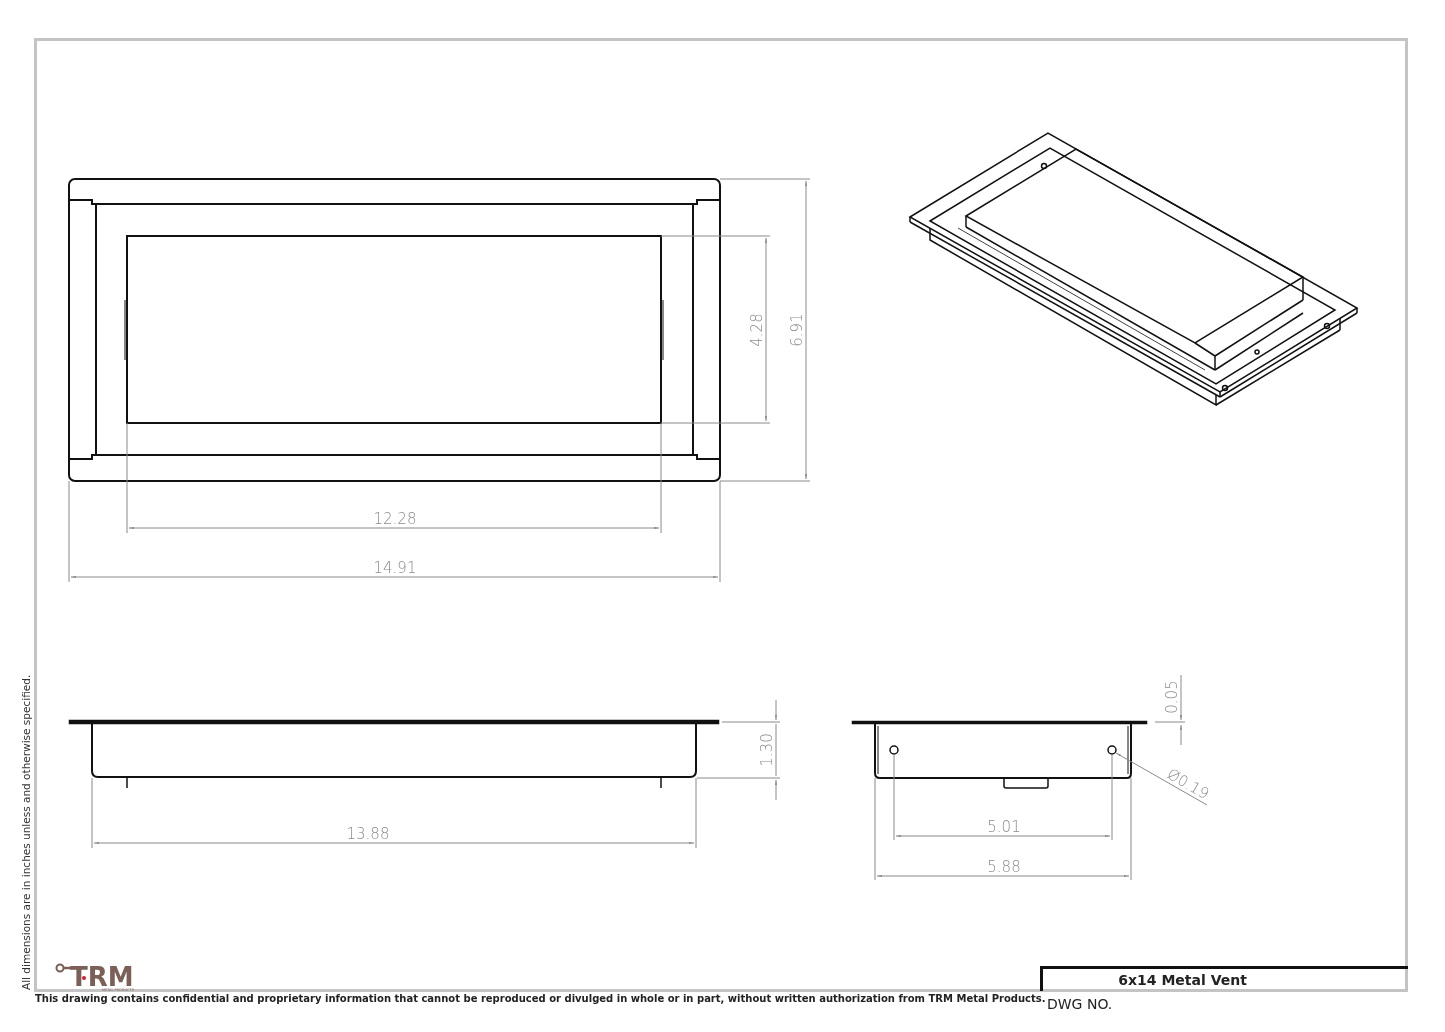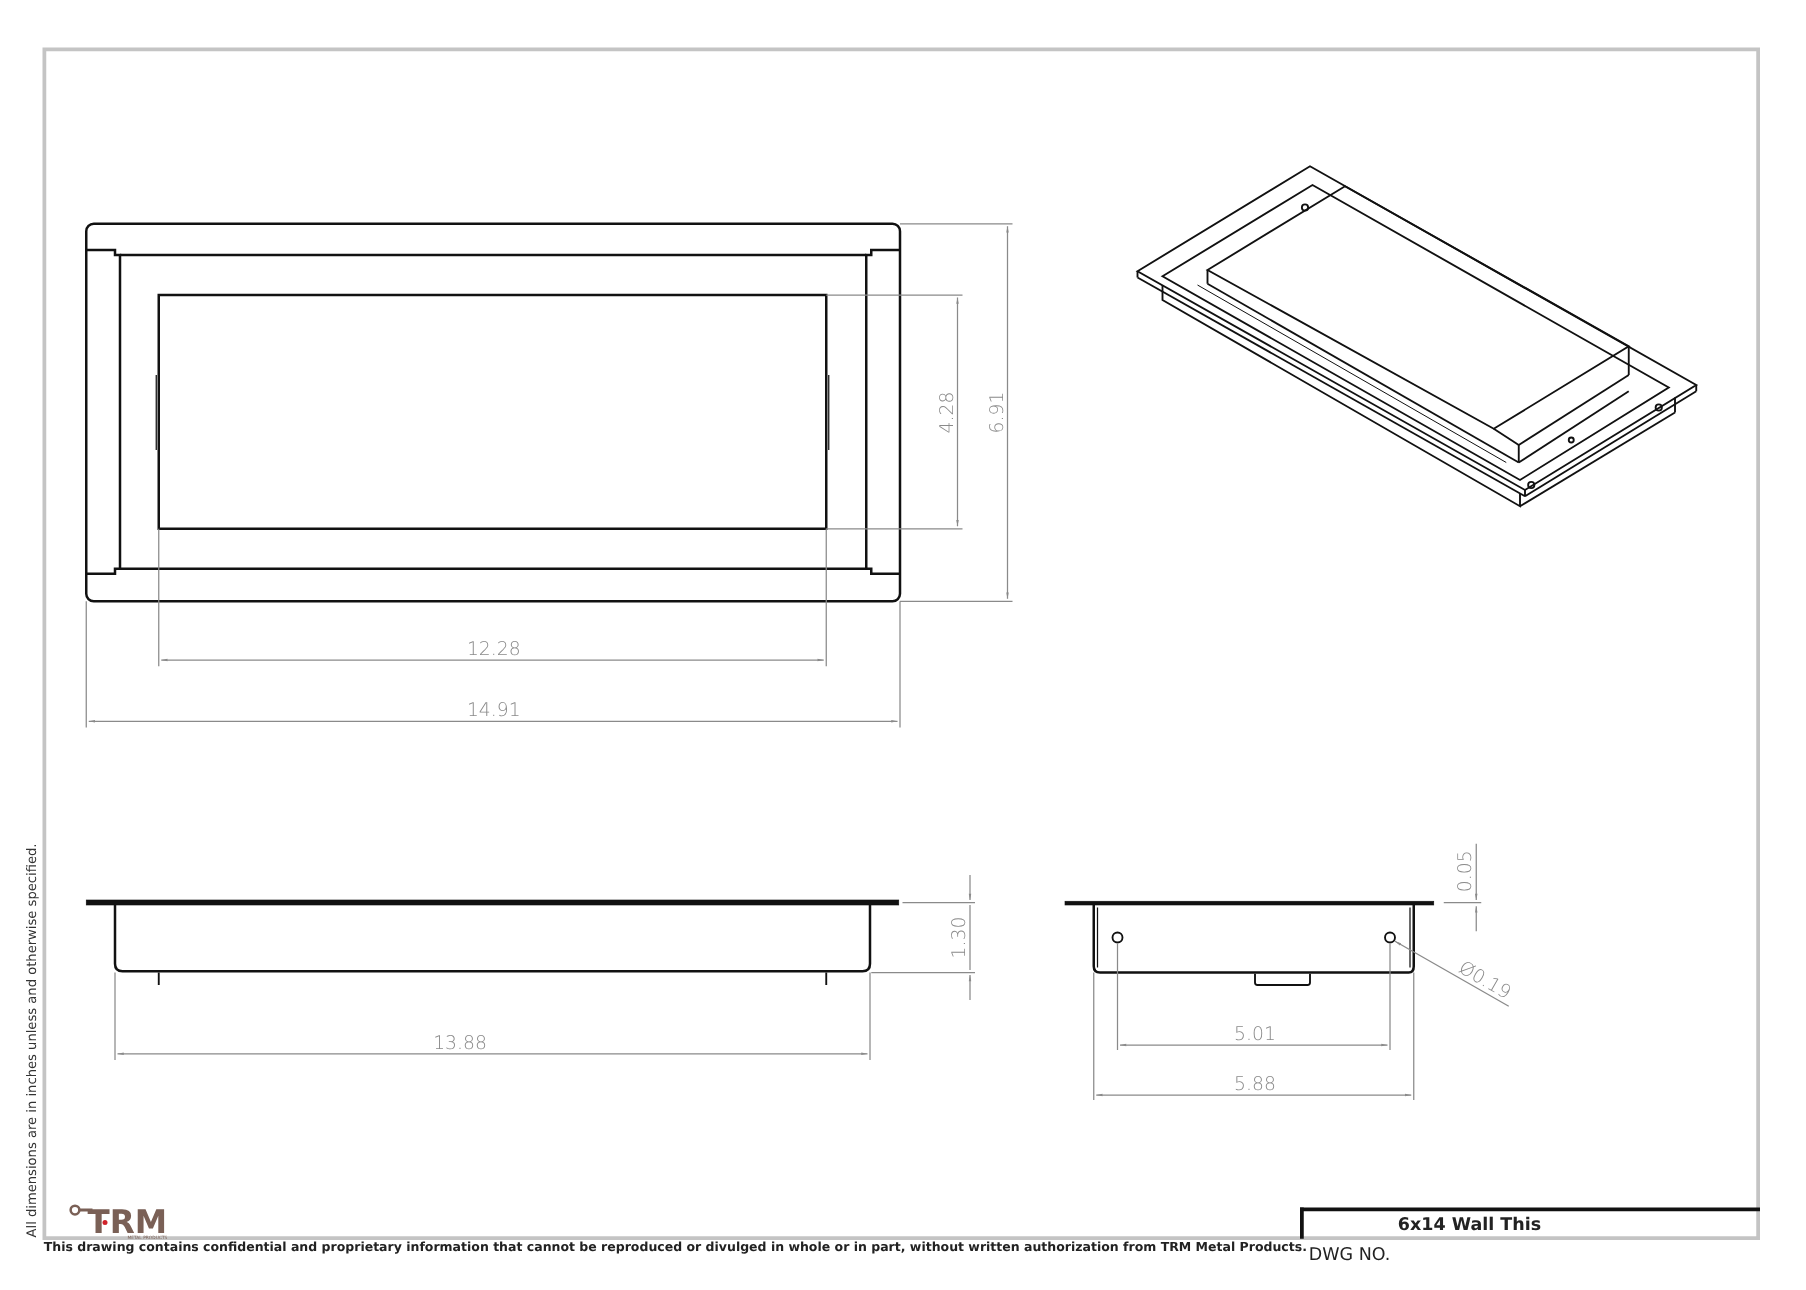--- a/index.html
+++ b/index.html
@@ -139,16 +139,16 @@
     <circle cx="30" cy="18" r="2" fill="#d0222a"></circle>
     <text x="16" y="26" font-family="DejaVu Sans, sans-serif" font-weight="bold" font-size="26" fill="#7a6056">TRM</text>
     <text x="48" y="31" font-family="DejaVu Sans, sans-serif" font-size="3.5" fill="#7a6056">METAL PRODUCTS</text>
   </svg>
 </div>
 
 <div class="side-note">All dimensions are in inches unless and otherwise specified.</div>
 
 <div class="title-block">
   <span class="dwg-label">DWG NO.</span>
-  <span class="dwg-value">6x14 Wall This</span>
+  <span class="dwg-value">6x14 Metal Vent</span>
 </div>
 
 <div class="footer-note">This drawing contains confidential and proprietary information that cannot be reproduced or divulged in whole or in part, without written authorization from TRM Metal Products.</div>
 
 </body></html>

